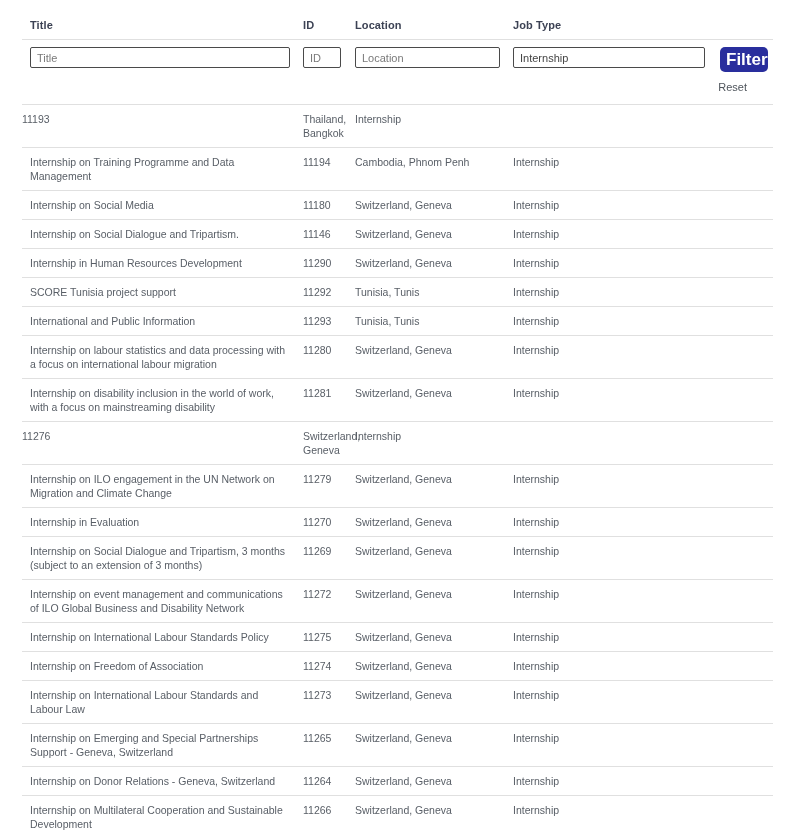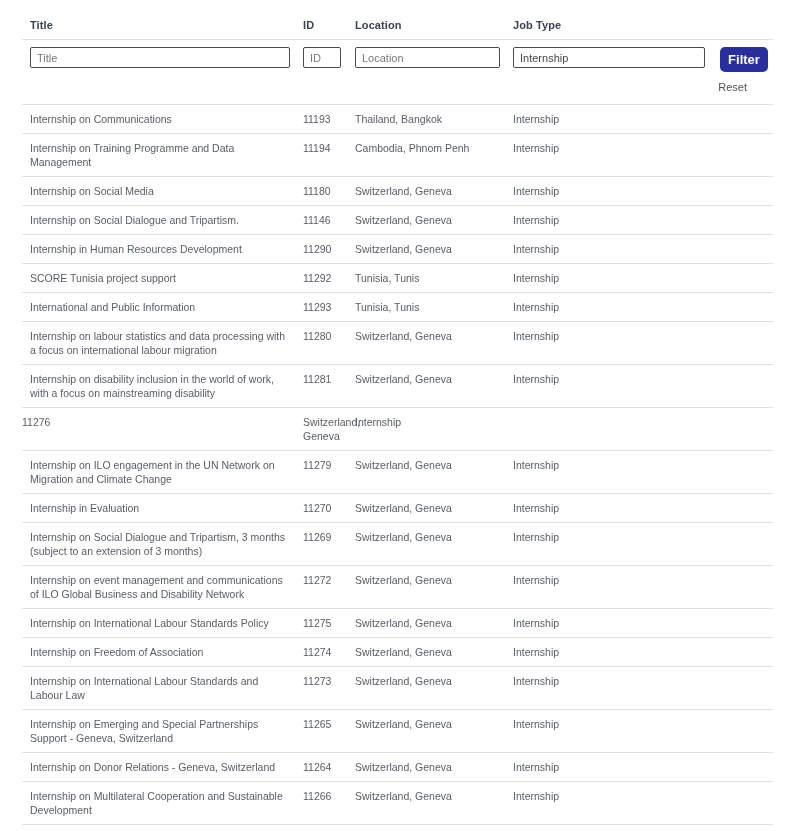--- a/index.html
+++ b/index.html
@@ -58,21 +58,21 @@
   .inp-location { width: 145px; margin-left: 14px; }
   .inp-jobtype  { width: 192px; margin-left: 13px; }
   .filter-btn {
     margin-left: 15px;
     width: 48px;
     height: 25px;
     background: #292e9d;
     color: #ffffff;
     border: none;
     border-radius: 5px;
-    font-size: 13px;
+    font-size: 17px;
     font-weight: 700;
     font-family: inherit;
     cursor: pointer;
   }
   .filter-meta {
     text-align: right;
     padding: 5px 26px 2px 0;
   }
   .reset-link {
     font-size: 11px;
@@ -115,21 +115,20 @@
       <input class="inp-jobtype" type="text" value="Internship" style="">
       <button class="filter-btn">Filter</button>
     </div>
     <div class="filter-meta">
       <a class="reset-link" href="#">Reset</a>
     </div>
   </div>
 
   <div id="rows">
       <div class="grid4 row">
-        <div class="cell-title">Internship on Communications</div>
         <div class="cell-id">11193</div>
         <div class="cell-location">Thailand, Bangkok</div>
         <div class="cell-jobtype">Internship</div>
       </div>
       <div class="grid4 row">
         <div class="cell-title">Internship on Training Programme and Data Management</div>
         <div class="cell-id">11194</div>
         <div class="cell-location">Cambodia, Phnom Penh</div>
         <div class="cell-jobtype">Internship</div>
       </div>

